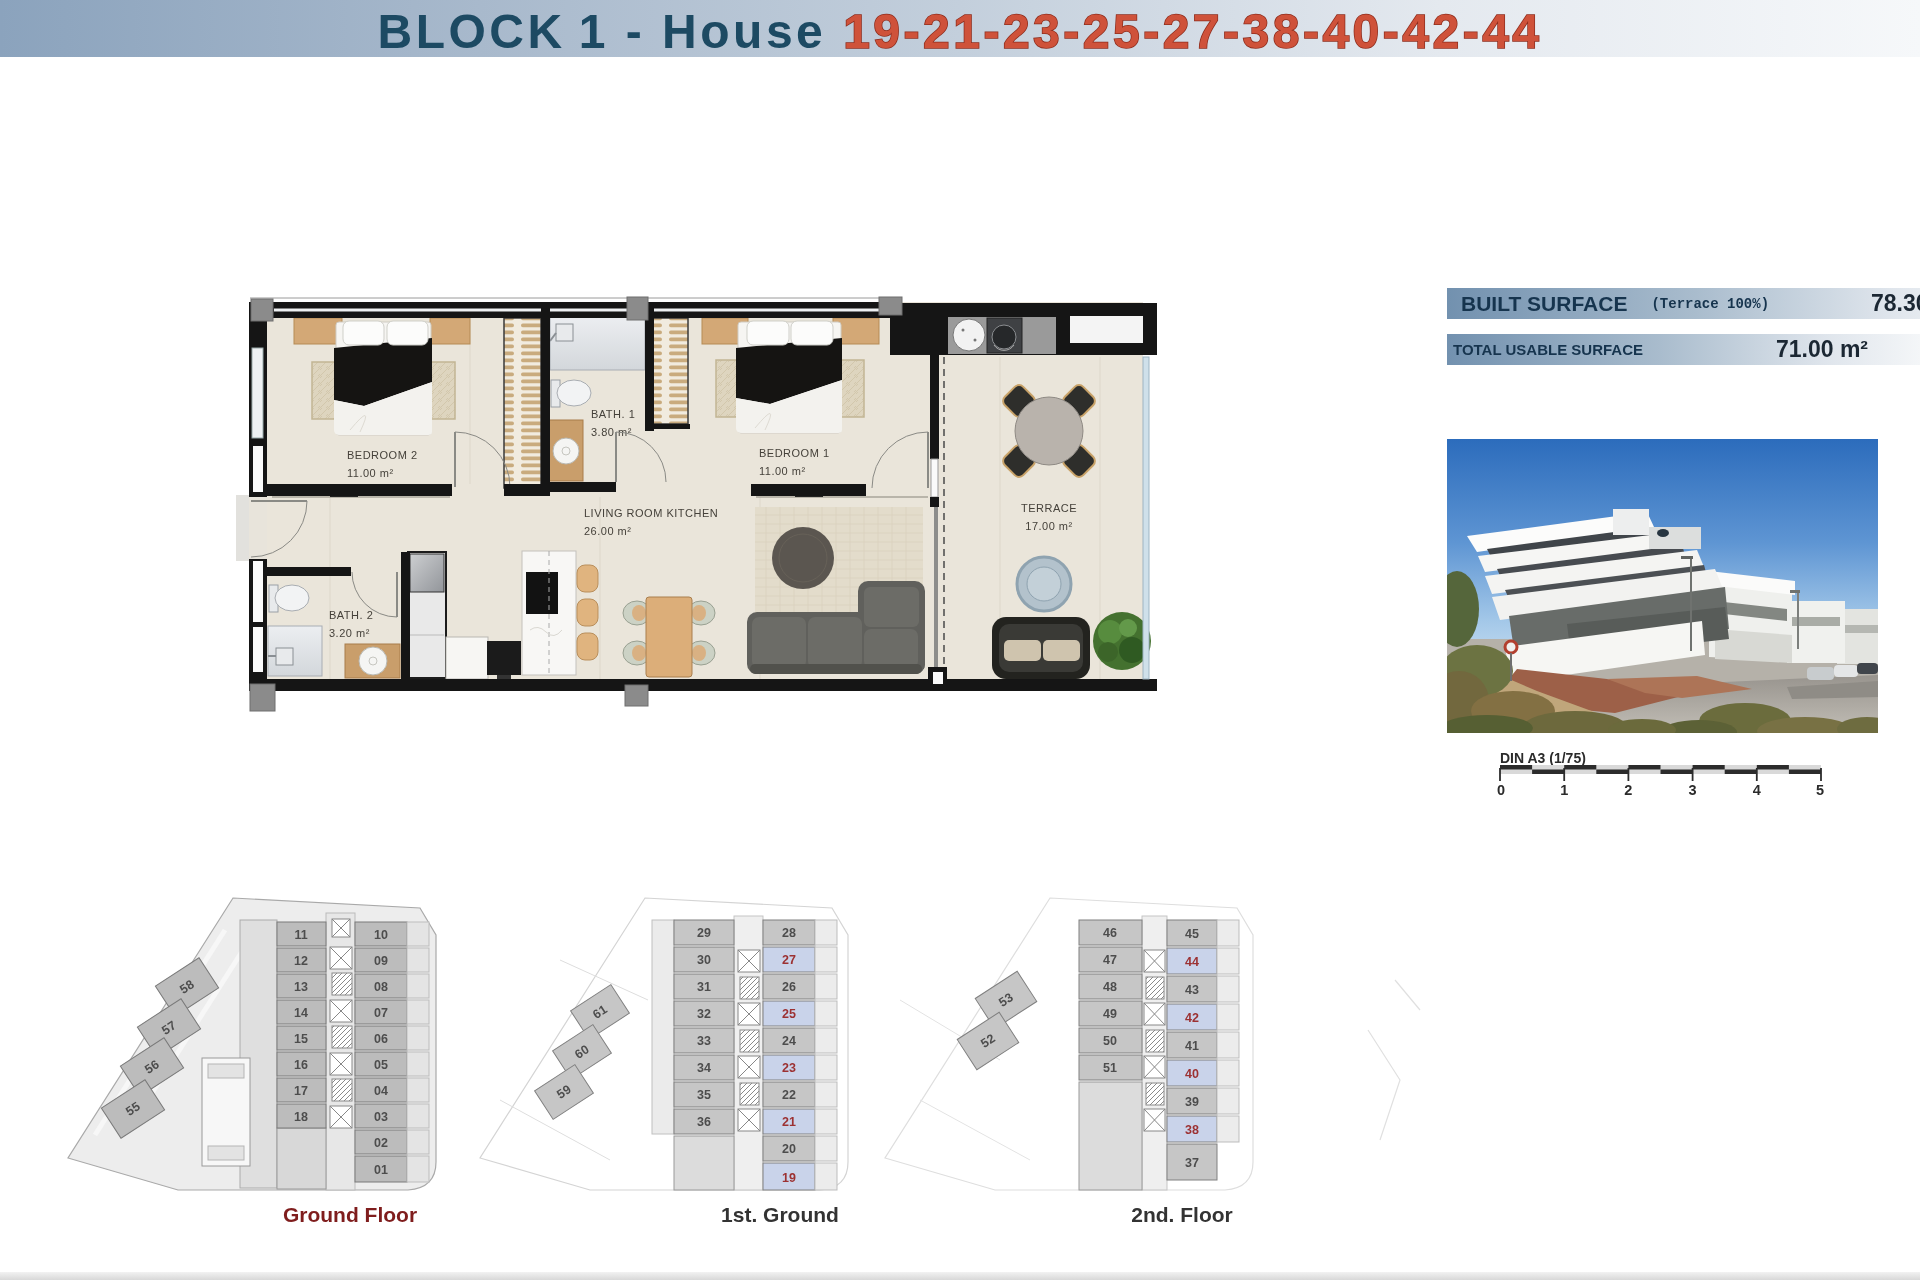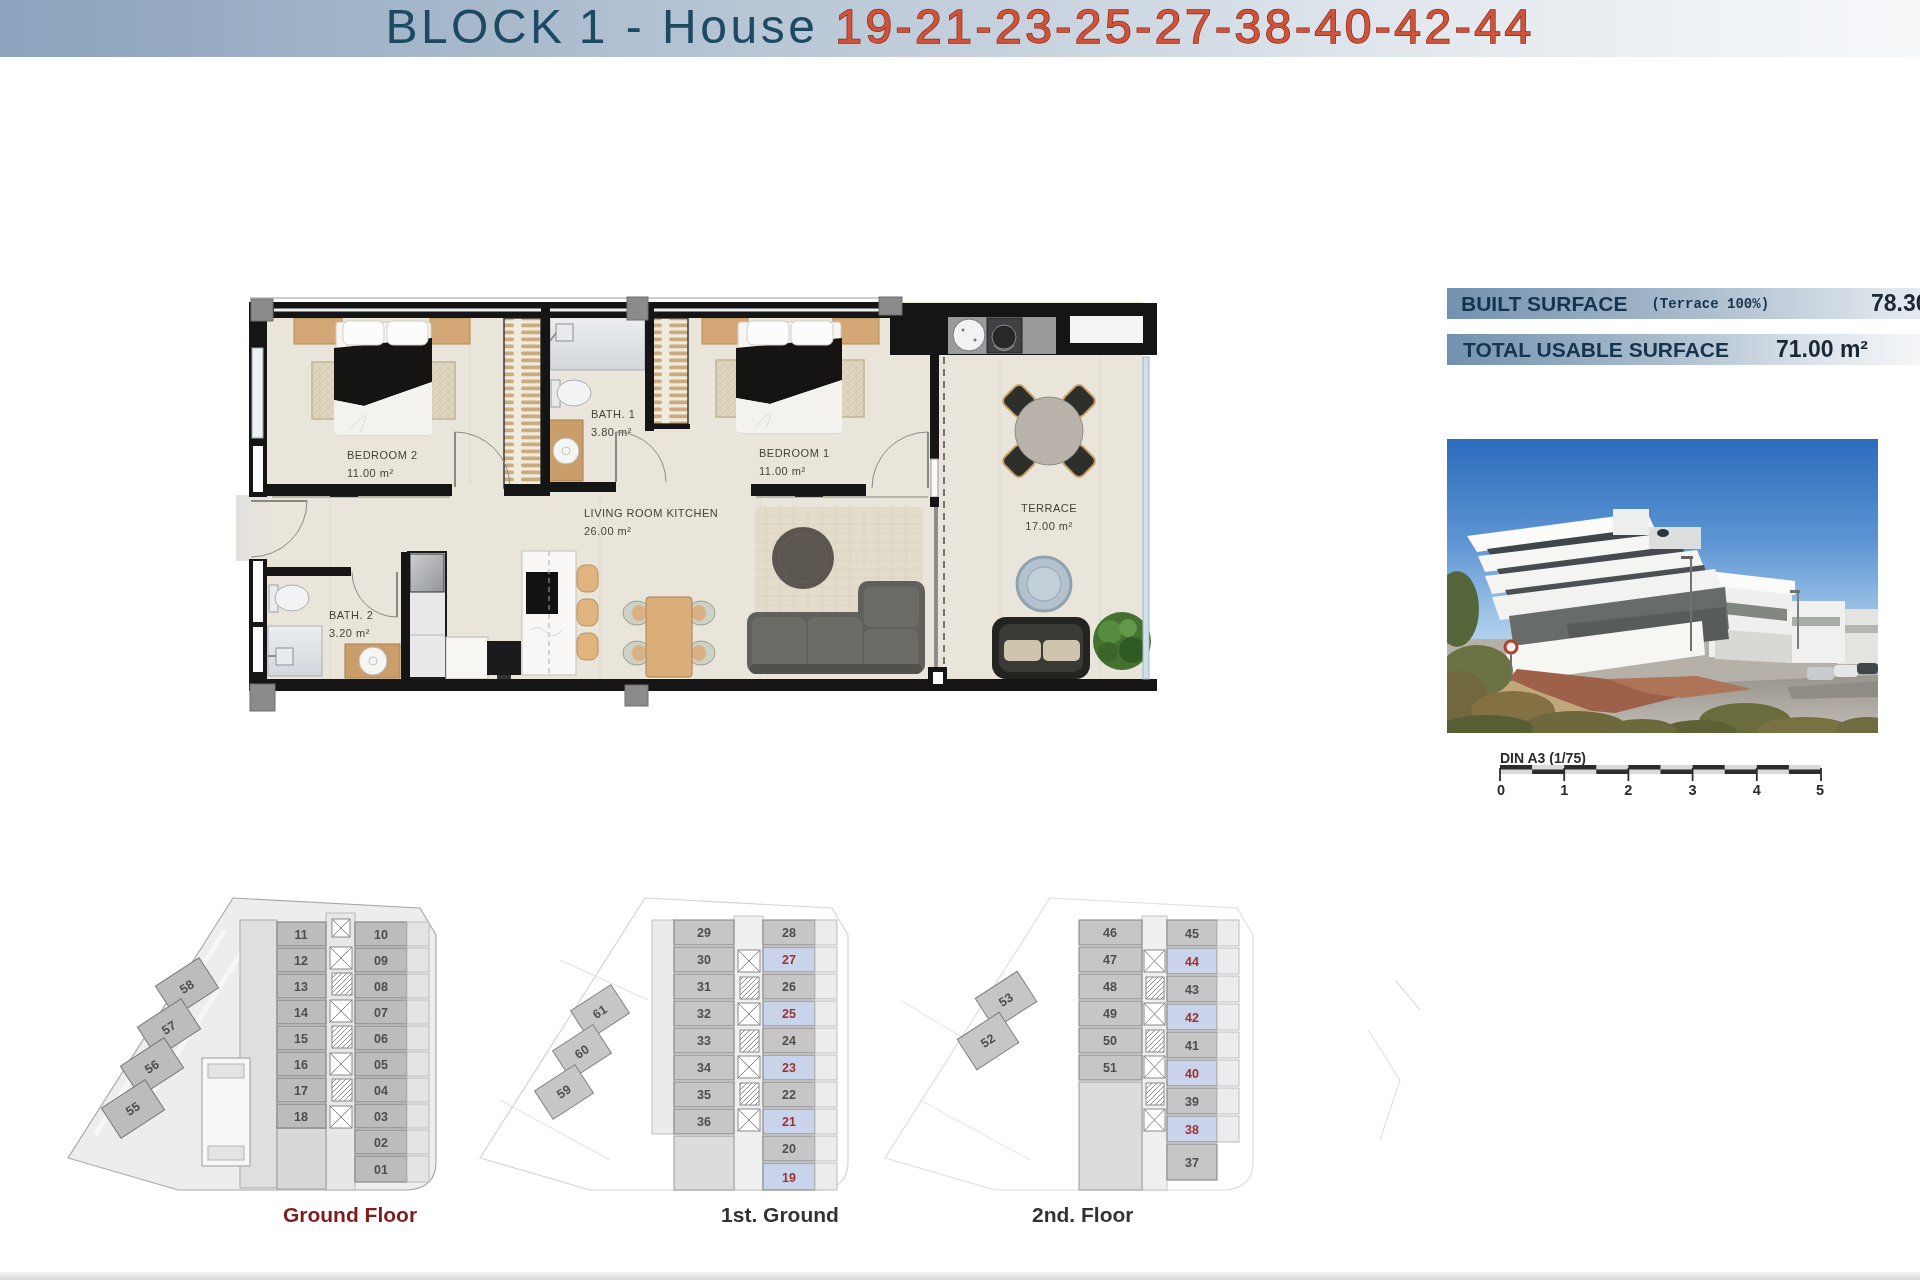--- a/index.html
+++ b/index.html
@@ -4,33 +4,33 @@
 <style>
   html,body{margin:0;padding:0;}
   body{width:1920px;height:1280px;position:relative;background:#ffffff;font-family:"Liberation Sans",sans-serif;overflow:hidden;}
   .abs{position:absolute;}
 </style>
 </head>
 <body>
 
 <div class="abs" style="left:0;top:0;width:1920px;height:57px;background:linear-gradient(to right,#8ba3bd 0%,#a8b9cc 25%,#c3cfdc 50%,#e4e9ef 75%,#f6f8fa 100%);"></div>
 
-<div class="abs" style="left:0;top:-1px;width:1920px;height:60px;display:flex;align-items:flex-start;justify-content:center;white-space:nowrap;font-weight:normal;font-size:48px;letter-spacing:3.5px;">
+<div class="abs" style="left:0;top:-1px;width:1920px;height:60px;display:flex;align-items:flex-end;justify-content:center;white-space:nowrap;font-weight:bold;font-size:48px;letter-spacing:3.5px;">
   <span style="color:#1d4a63;">BLOCK 1 - House&nbsp;</span>
     <span style="color:#cf523a;-webkit-text-stroke:1.5px #8e2d1d;paint-order:stroke fill;">19-21-23-25-27-38-40-42-44</span>
 </div>
 
 <div class="abs" style="left:1447px;top:288px;width:552px;height:31px;background:linear-gradient(to right,#7291af 0%,#a9bccd 45%,#dfe5ec 80%,#f4f6f8 100%);display:flex;align-items:center;">
   <span style="color:#16344e;font-weight:bold;font-size:21px;margin-left:14px;">BUILT SURFACE</span>
   <span style="color:#16344e;font-weight:bold;font-size:14px;margin-left:24px;font-family:Liberation Mono, monospace;">(Terrace 100%)</span>
   <span style="color:#1b2733;font-weight:bold;font-size:23px;margin-left:auto;margin-right:36px;">78.30 m²</span>
 </div>
 
 <div class="abs" style="left:1447px;top:334px;width:473px;height:31px;background:linear-gradient(to right,#7291af 0%,#a9bccd 45%,#dfe5ec 80%,#f4f6f8 100%);display:flex;align-items:center;">
-  <span style="color:#16344e;font-weight:bold;font-size:21px;margin-left:16px;">TOTAL USABLE SURFACE</span>
+  <span style="color:#16344e;font-weight:bold;font-size:15px;margin-left:6px;">TOTAL USABLE SURFACE</span>
   <span style="color:#1b2733;font-weight:bold;font-size:23px;margin-left:auto;margin-right:52px;">71.00 m²</span>
 </div>
 
 <div id="photo" class="abs" style="left:1447px;top:439px;width:431px;height:294px;">
 <svg width="431" height="294" viewBox="0 0 431 294">
   <defs>
     <linearGradient id="sky" x1="0" y1="0" x2="0" y2="1">
       <stop offset="0" stop-color="#2c6cbc"></stop>
       <stop offset="0.45" stop-color="#5e95d3"></stop>
       <stop offset="0.8" stop-color="#a5c9e9"></stop>
@@ -802,15 +802,15 @@
         <text x="1192" y="1078">40</text>
   <text x="1192" y="1134">38</text>
 </g>
 
 <path d="M 1368,1030 L 1400,1080 L 1380,1140 M 1395,980 L 1420,1010" stroke="#e0e0e0" fill="none" stroke-width="1.2"></path>
 </svg>
 </div>
 
 <div class="abs" style="left:200px;top:1203px;width:300px;text-align:center;font-weight:bold;font-size:21px;color:#7f1d1d;">Ground Floor</div>
 <div class="abs" style="left:630px;top:1203px;width:300px;text-align:center;font-weight:bold;font-size:21px;color:#333;">1st. Ground</div>
-<div class="abs" style="left:1032px;top:1203px;width:300px;font-weight:bold;font-size:21px;color:#333;">2nd. Floor</div>
+<div class="abs" style="left:1032px;top:1203px;width:300px;text-align:center;font-weight:bold;font-size:21px;color:#333;">2nd. Floor</div>
 
 <div class="abs" style="left:0;top:1272px;width:1920px;height:8px;background:linear-gradient(to bottom,#f2f2f2,#d8d8d8);"></div>
 
 </body></html>

